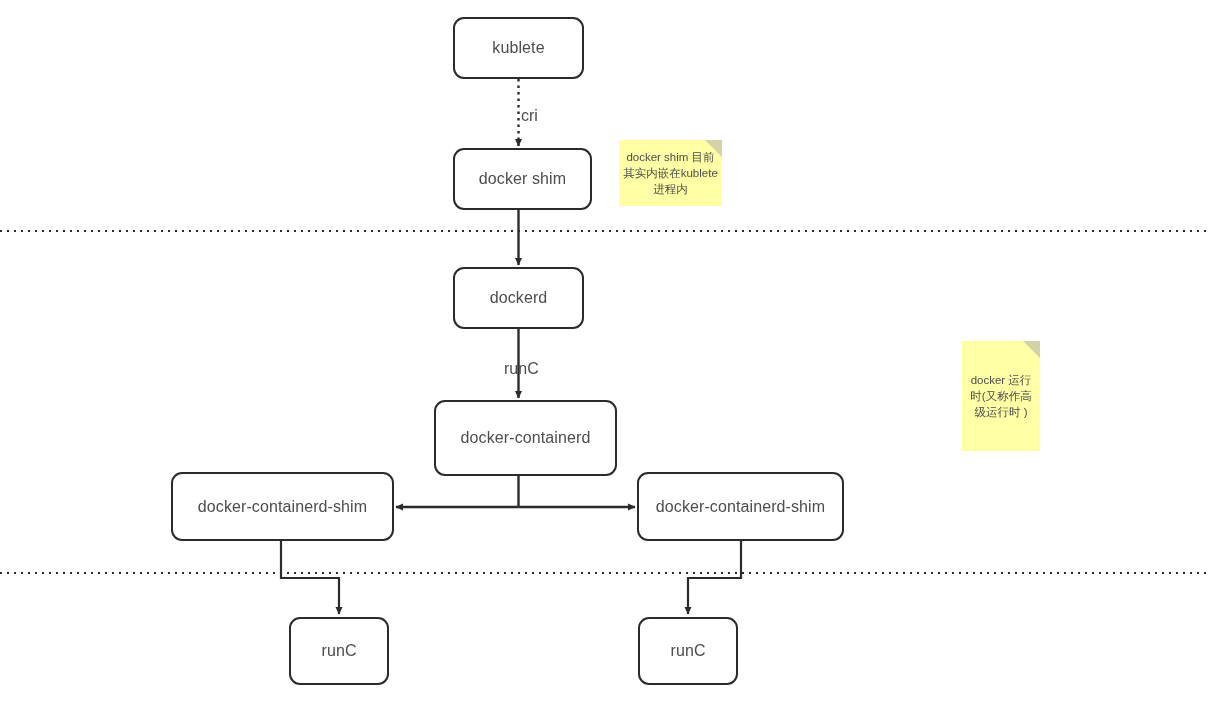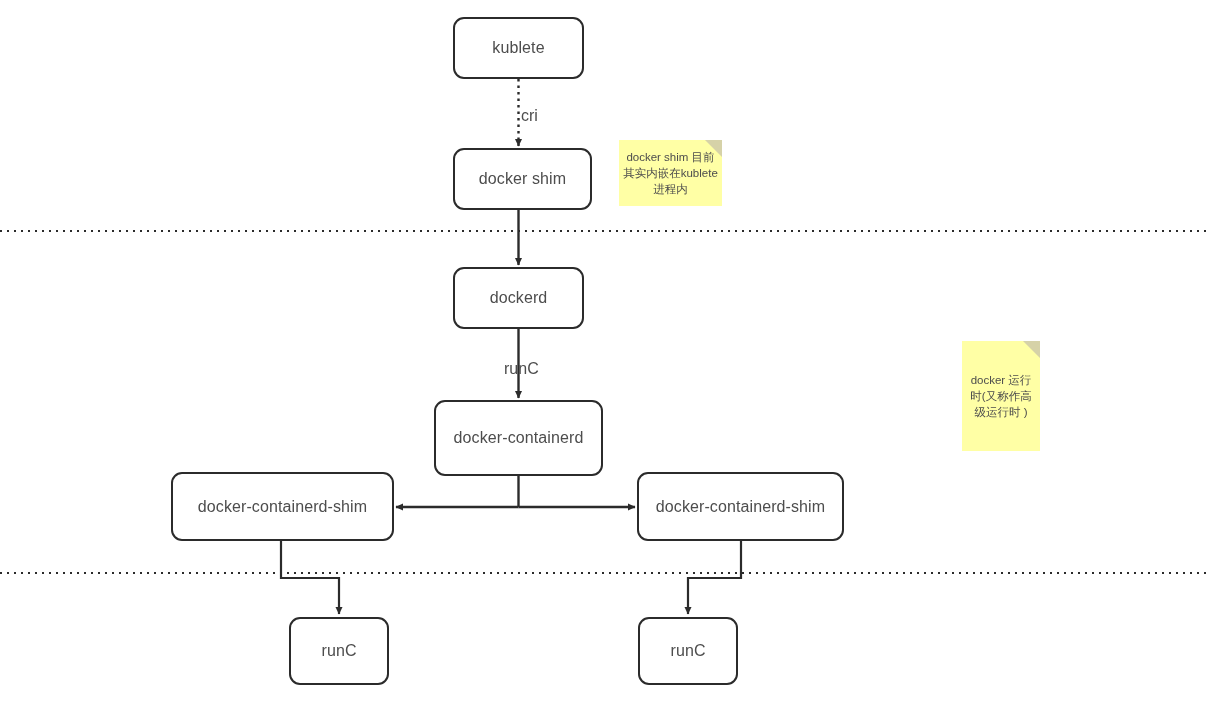--- a/index.html
+++ b/index.html
@@ -113,21 +113,21 @@
   </div>
 
   <div class="node" style="left:453px; top:148px; width:139px; height:62px;">
     <span>docker shim</span>
   </div>
 
   <div class="node" style="left:453px; top:267px; width:131px; height:62px;">
     <span>dockerd</span>
   </div>
 
-  <div class="node" style="left:434px; top:400px; width:169px; height:76px;">
+  <div class="node" style="left:434px; top:400px; width:183px; height:76px;">
     <span>docker-containerd</span>
   </div>
 
   <div class="node" style="left:171px; top:472px; width:223px; height:69px;">
     <span>docker-containerd-shim</span>
   </div>
 
   <div class="node" style="left:637px; top:472px; width:207px; height:69px;">
     <span>docker-containerd-shim</span>
   </div>

